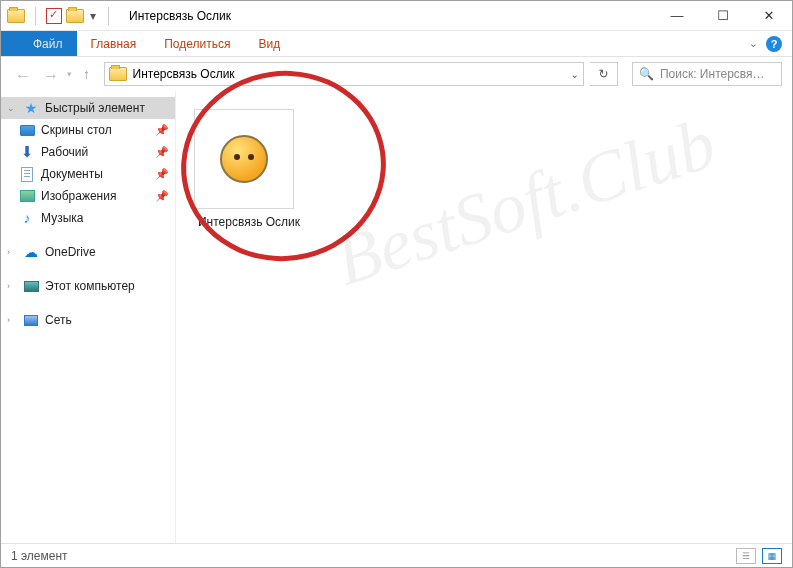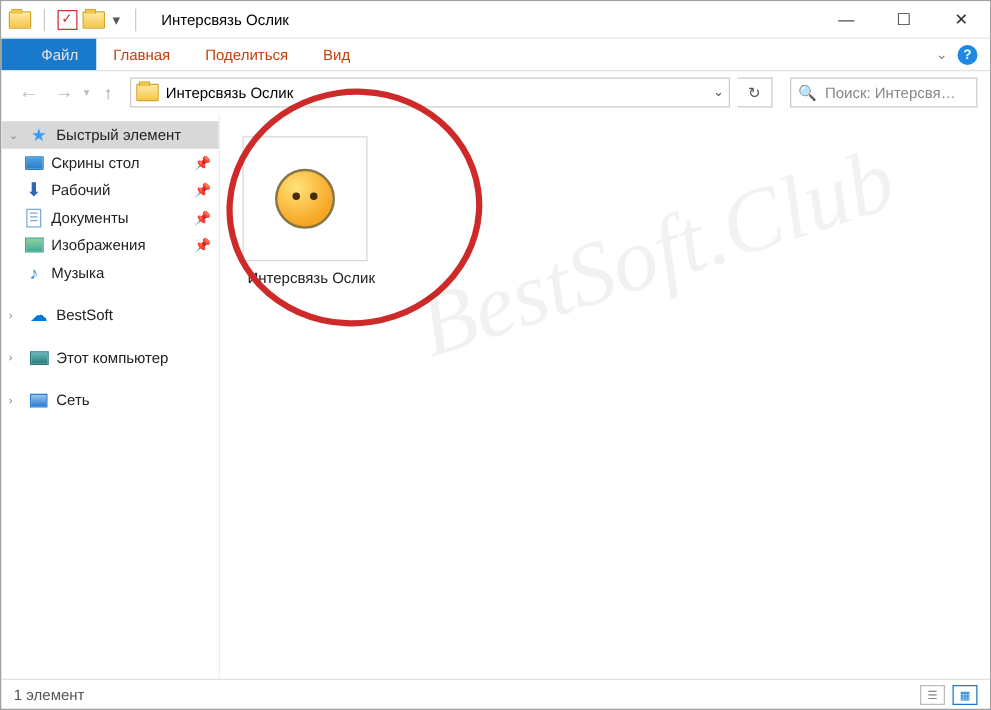--- a/index.html
+++ b/index.html
@@ -167,21 +167,21 @@
     </div>
     <div class="side-item">
       <span class="ico ico-music">♪</span>
       <span>Музыка</span>
     </div>
 
     <div class="side-section">
       <div class="side-item">
         <span class="exp">›</span>
         <span class="ico ico-onedrive">☁</span>
-        <span>BestSoft</span>
+        <span>OneDrive</span>
       </div>
     </div>
     <div class="side-section">
       <div class="side-item">
         <span class="exp">›</span>
         <span class="ico">
             <span class="ico-pc"></span>
           </span>
         <span>Этот компьютер</span>
       </div>

